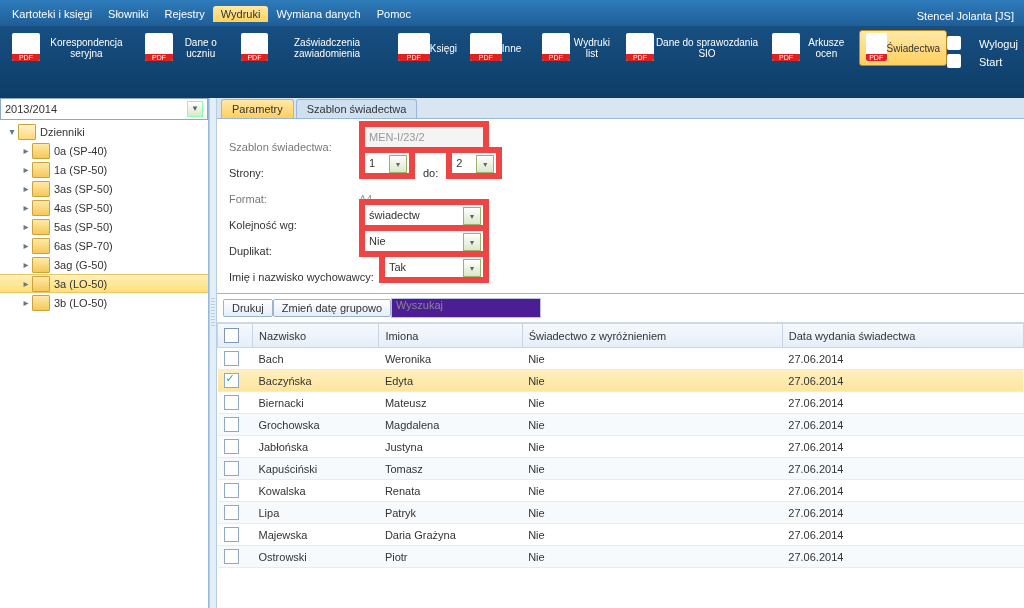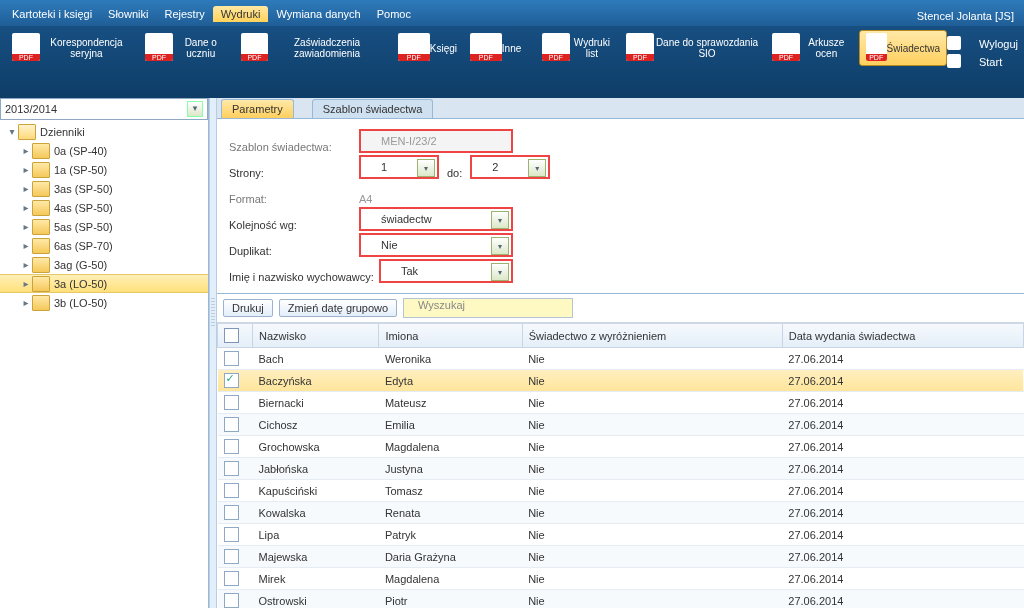--- a/index.html
+++ b/index.html
@@ -25,35 +25,35 @@
   .year-sel .dd{width:14px;height:14px;border:1px solid #8fa;background:linear-gradient(#fff,#dbe8c8);text-align:center;font-size:9px;line-height:12px;color:#567}
   .tree{flex:1;overflow:auto;padding:2px 0}
   .tree .node{display:flex;align-items:center;padding:1px 0 1px 6px;height:17px;cursor:pointer}
   .tree .node.sel{background:linear-gradient(#fff0b8,#ffe07a);border-top:1px solid #e8c767;border-bottom:1px solid #e8c767;height:15px}
   .tree .tw{width:12px;color:#678;font-size:10px;text-align:center}
   .tree .fic{width:16px;height:14px;background:linear-gradient(#ffe9a8,#f5c85a);border:1px solid #caa33b;border-radius:1px;margin-right:4px}
   .tree .fic.open{background:linear-gradient(#fff3cc,#ffd97a)}
   .tree .txt{white-space:nowrap}
 
   .main{flex:1;display:flex;flex-direction:column;background:#fff}
-  .tabs{display:flex;background:#d9e6f2;border-bottom:1px solid #99b8d8;height:20px;align-items:flex-end;padding-left:4px;gap:18px}
+  .tabs{display:flex;background:#d9e6f2;border-bottom:1px solid #99b8d8;height:20px;align-items:flex-end;padding-left:4px;gap:2px}
   .tabs .tab{padding:3px 10px;border:1px solid #99b8d8;border-bottom:none;border-radius:3px 3px 0 0;background:#cfe0f0;cursor:pointer;font-size:11px}
   .tabs .tab.active{background:linear-gradient(#ffe9a8,#ffcf5e);color:#333}
   .params{padding:8px 12px 10px 12px;border-bottom:1px solid #99b8d8}
   .prow{display:flex;align-items:flex-end;height:26px}
   .prow .lbl{width:130px;color:#777}
   .prow .lbl.dark{color:#333}
-  .inp{border:2px solid #ef4444;height:20px;padding:0 20px;background:#fff;display:flex;align-items:center;min-width:110px;position:relative}
+  .inp{border:6px solid #ef4444;height:20px;padding:0 4px;background:#fff;display:flex;align-items:center;min-width:110px;position:relative}
   .inp.dis{background:#f4f4f4;color:#999}
   .inp .dd{position:absolute;right:2px;top:2px;width:16px;height:16px;border:1px solid #9bb36e;background:linear-gradient(#fff,#dbe8c8);display:flex;align-items:center;justify-content:center;font-size:8px;color:#567}
   .inp.sm{min-width:36px;width:36px}
 
-  .gridbar{display:flex;align-items:center;gap:6px;padding:4px 6px;border-bottom:1px solid #cdd8e4;flex-wrap:wrap}
+  .gridbar{display:flex;align-items:center;padding:4px 6px;border-bottom:1px solid #cdd8e4;flex-wrap:wrap}
   .btn{border:1px solid #9bb3cd;background:linear-gradient(#fff,#e3eefb);padding:2px 8px;border-radius:2px;cursor:pointer}
-  .search{border:1px solid #b7c6d6;height:18px;padding:0 14px;min-width:140px;color:#888;background:#fef9c3}
+  .search{border:1px solid #b7c6d6;height:18px;padding:0 4px;min-width:140px;color:#888;background:#4c1d95}
   .grid{flex:1;overflow:auto;border-top:1px solid #cdd8e4}
   table{border-collapse:collapse;width:100%}
   thead th{background:linear-gradient(#f5f9fd,#e4eef8);border:1px solid #c7d5e4;border-top:none;text-align:left;font-weight:normal;padding:4px 6px;position:sticky;top:0;color:#333}
   tbody td{border-bottom:1px solid #e6ecf3;padding:2px 6px;height:17px}
   tbody tr:nth-child(even){background:#f7fafd}
   tbody tr.hl{background:linear-gradient(#ffefc0, #ffe59a)}
   .cb{width:13px;height:13px;border:1px solid #8fa9c4;background:#fff;display:inline-block;vertical-align:middle;position:relative}
   .cb.ck::after{content:"✓";position:absolute;top:-2px;left:1px;font-size:11px;color:#2a7}
   th .cb{border-color:#7c98b6}
   .col-cb{width:22px}
@@ -276,27 +276,20 @@
             </tr>
             <tr>
               <td class="col-cb"><span class="cb"></span></td>
               <td>Biernacki</td>
               <td>Mateusz</td>
               <td>Nie</td>
               <td>27.06.2014</td>
             </tr>
             <tr>
               <td class="col-cb"><span class="cb"></span></td>
-              <td>Cichosz</td>
-              <td>Emilia</td>
-              <td>Nie</td>
-              <td>27.06.2014</td>
-            </tr>
-            <tr>
-              <td class="col-cb"><span class="cb"></span></td>
               <td>Grochowska</td>
               <td>Magdalena</td>
               <td>Nie</td>
               <td>27.06.2014</td>
             </tr>
             <tr>
               <td class="col-cb"><span class="cb"></span></td>
               <td>Jabłońska</td>
               <td>Justyna</td>
               <td>Nie</td>
@@ -325,27 +318,20 @@
             </tr>
             <tr>
               <td class="col-cb"><span class="cb"></span></td>
               <td>Majewska</td>
               <td>Daria Grażyna</td>
               <td>Nie</td>
               <td>27.06.2014</td>
             </tr>
             <tr>
               <td class="col-cb"><span class="cb"></span></td>
-              <td>Mirek</td>
-              <td>Magdalena</td>
-              <td>Nie</td>
-              <td>27.06.2014</td>
-            </tr>
-            <tr>
-              <td class="col-cb"><span class="cb"></span></td>
               <td>Ostrowski</td>
               <td>Piotr</td>
               <td>Nie</td>
               <td>27.06.2014</td>
             </tr>
           </tbody>
       </table>
     </div>
   </div>
 </div>

